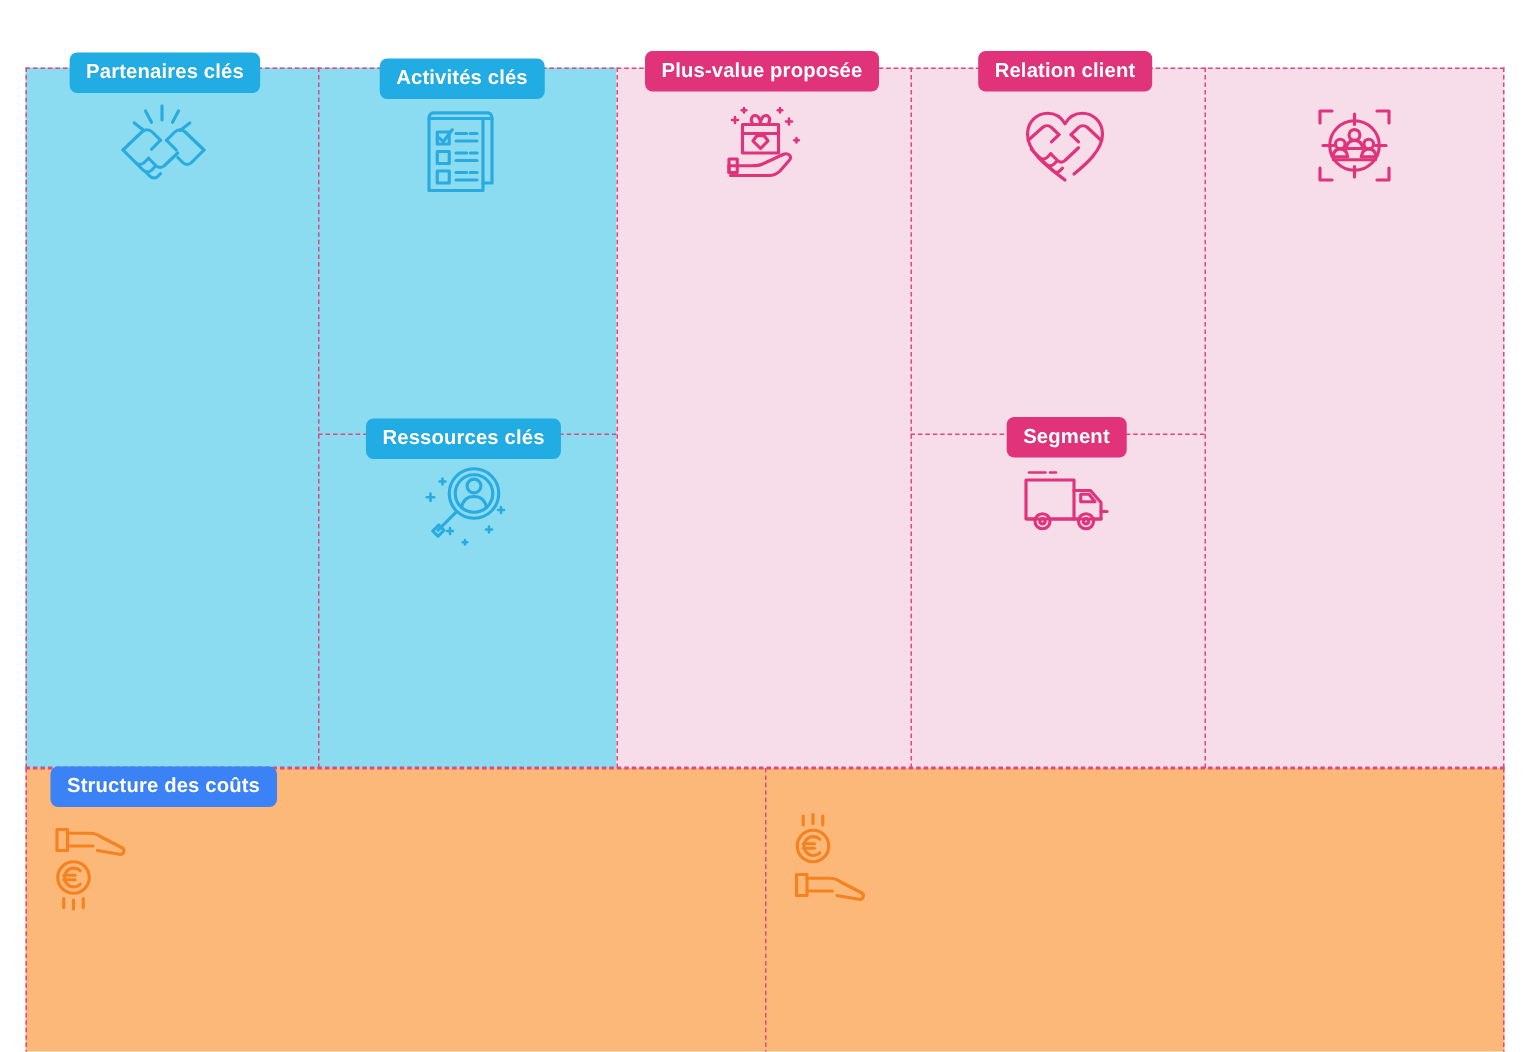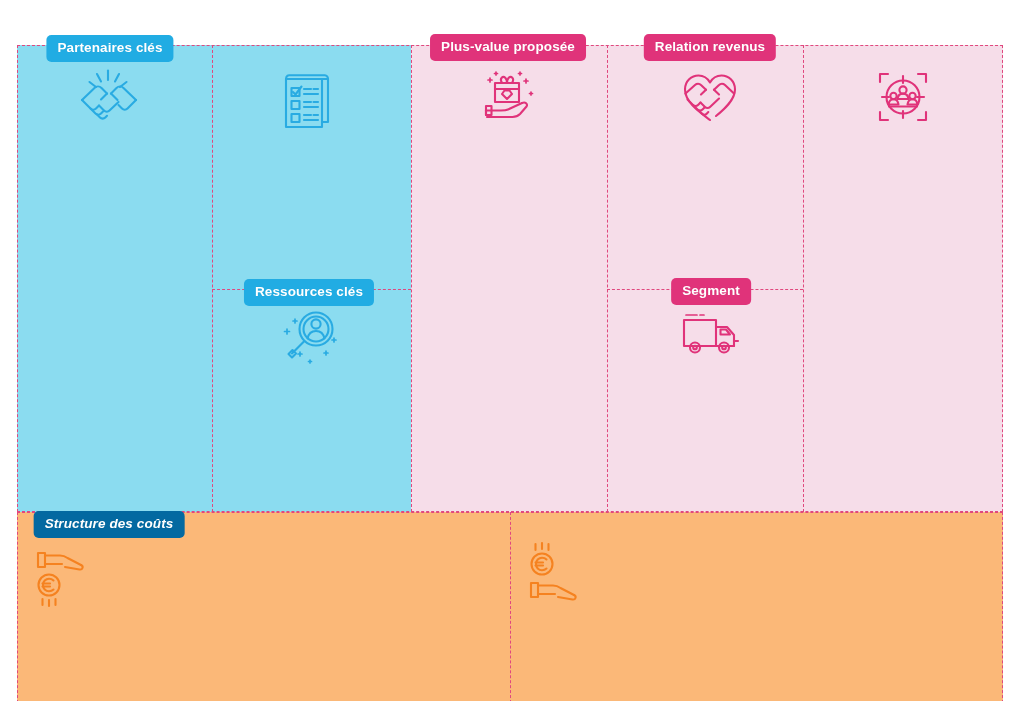--- a/index.html
+++ b/index.html
@@ -54,21 +54,21 @@
     font-weight:bold;
     letter-spacing:.1px;
     line-height:1;
     padding:6px 11px 7px 11px;
     border-radius:5px;
     white-space:nowrap;
     text-shadow:0 0 1px rgba(0,0,0,.08);
   }
   .badge-blue  {background:#21ACE3;}
   .badge-pink  {background:#E0337A;}
-  .badge-orange{background:#0369a1;font-style:italic;}
+  .badge-orange{background:#3b82f6;}
 
   
   .icon{
     position:absolute;
     transform:translateX(-50%);
   }
   .icon svg{display:block;}
 </style>
 </head>
 <body>
@@ -97,26 +97,27 @@
   <div class="cell" style="left:212px;top:272px;width:199px;height:223px;"></div>
   <div class="cell" style="left:411px;top:28px;width:196px;height:467px;"></div>
   <div class="cell" style="left:607px;top:28px;width:196px;height:244px;"></div>
   <div class="cell" style="left:607px;top:272px;width:196px;height:223px;"></div>
   <div class="cell" style="left:803px;top:28px;width:200px;height:467px;"></div>
   <div class="cell" style="left:17px;top:495px;width:493px;height:191px;"></div>
   <div class="cell" style="left:510px;top:495px;width:493px;height:191px;"></div>
 
   <div class="badge badge-blue" style="left:110px;top:18px;">Partenaires clés</div>
 
+  <div class="badge badge-blue" style="left:308px;top:22px;">Activités clés</div>
 
   <div class="badge badge-pink" style="left:508px;top:17px;">Plus-value proposée</div>
 
   <div class="badge badge-blue" style="left:309px;top:262px;">Ressources clés</div>
 
-  <div class="badge badge-pink" style="left:710px;top:17px;">Relation revenus</div>
+  <div class="badge badge-pink" style="left:710px;top:17px;">Relation client</div>
 
   <div class="badge badge-pink" style="left:711px;top:261px;">Segment</div>
 
 
   <div class="badge badge-orange" style="left:109px;top:494px;">Structure des coûts</div>
 
 
   <div class="icon" style="left:109px;top:52px;">
     <svg width="64" height="56" viewBox="0 0 64 56" fill="none" stroke="#29ABE2" stroke-width="2.1" stroke-linecap="round" stroke-linejoin="round">
       <line x1="31" y1="1.5" x2="31" y2="11"></line>

